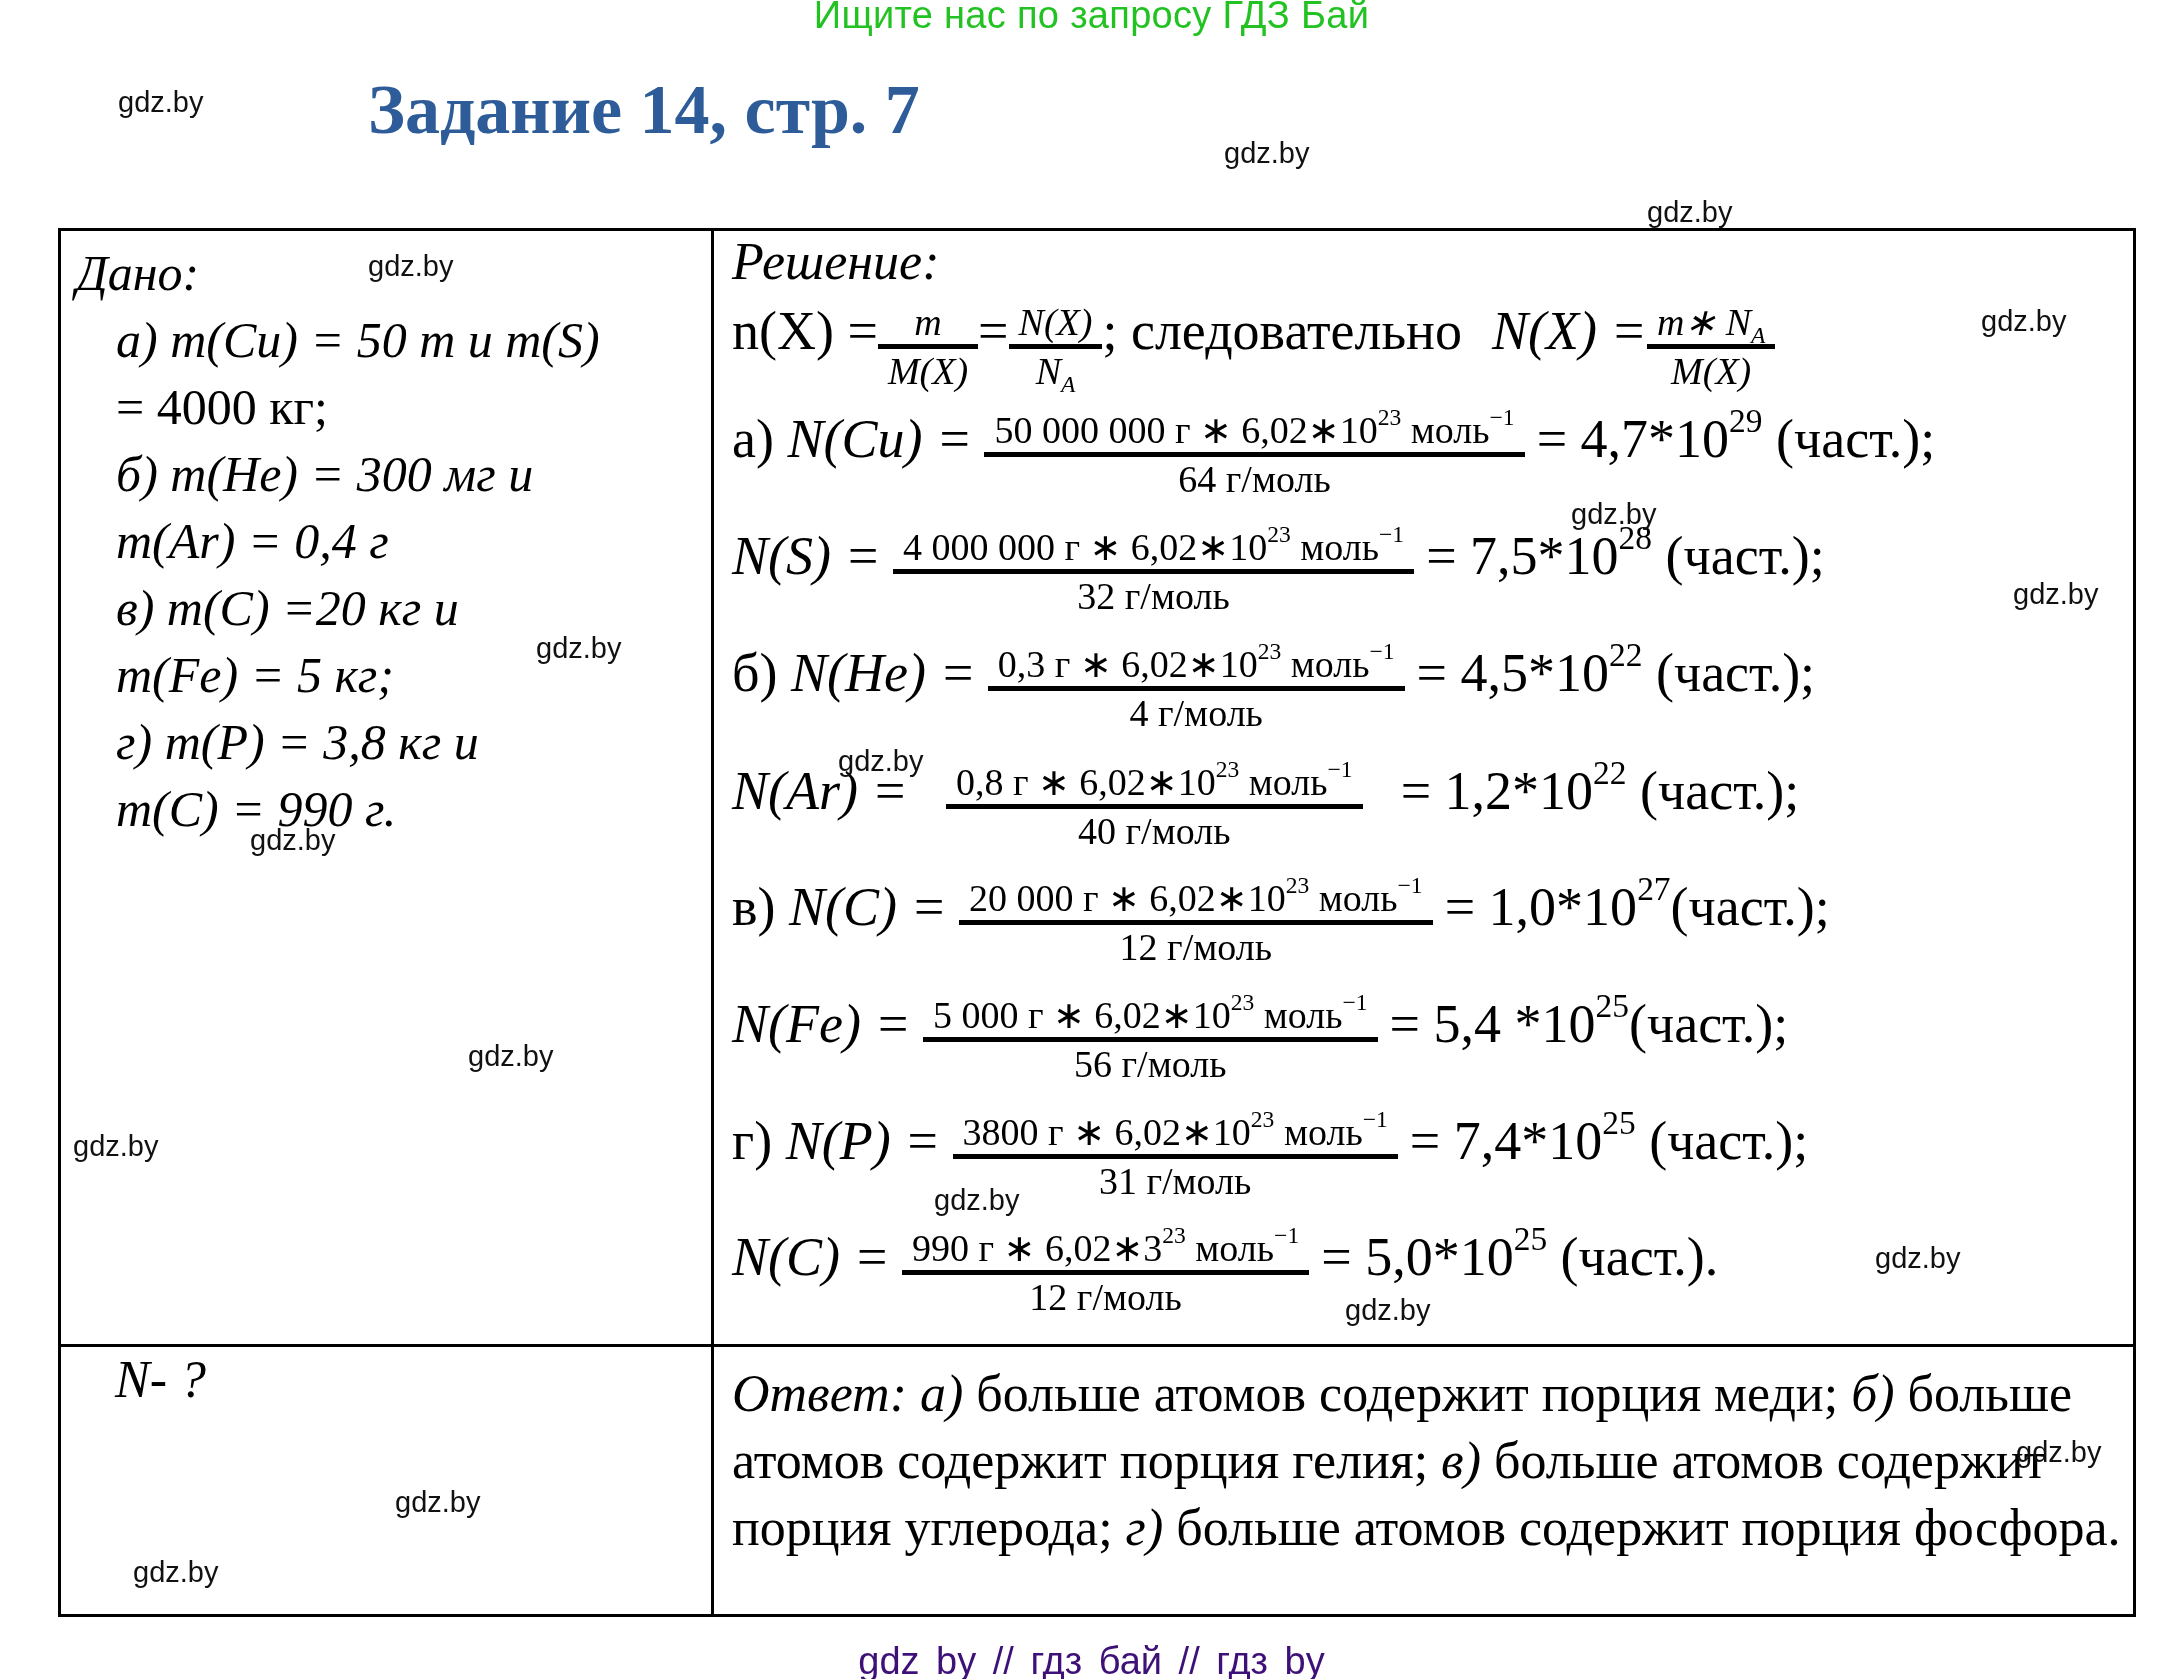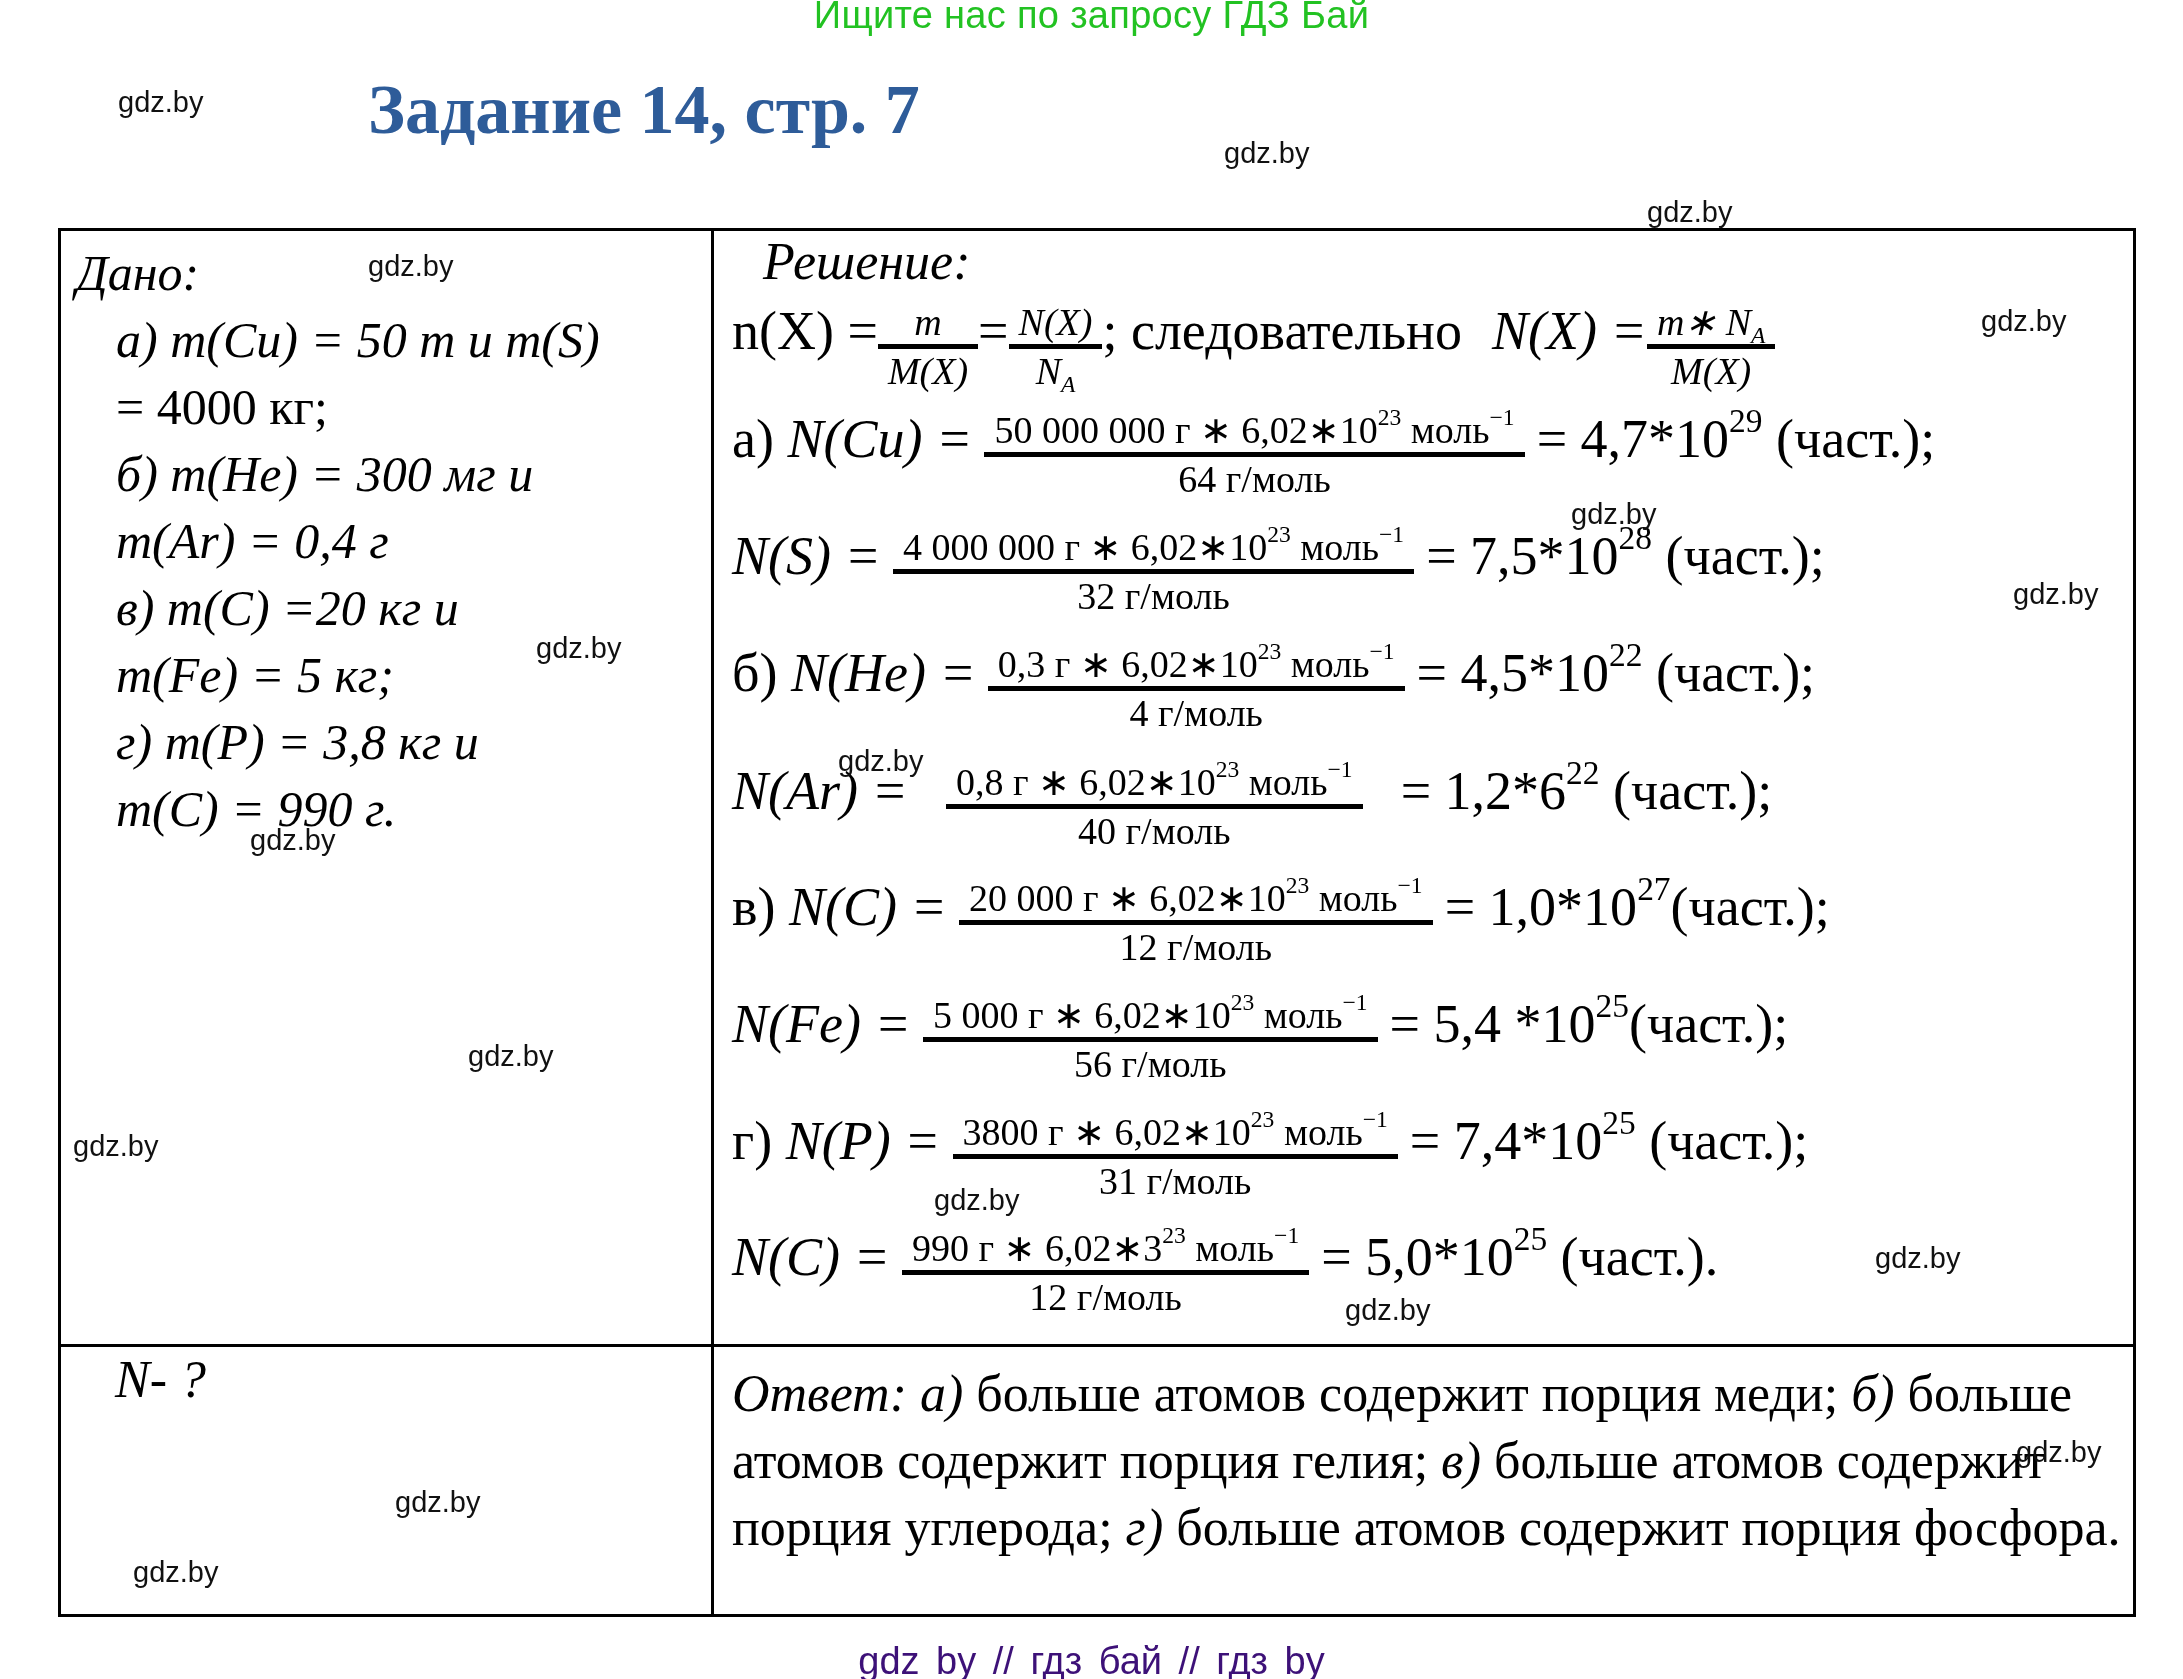--- a/index.html
+++ b/index.html
@@ -12,21 +12,21 @@
 
   .tbl { left:58px; top:228px; width:2078px; height:1389px; border:3px solid #000; box-sizing:border-box; }
   .vline { left:711px; top:228px; width:3px; height:1389px; background:#000; }
   .hline { left:58px; top:1344px; width:2078px; height:3px; background:#000; }
 
   .given { left:72px; top:240px; font-size:50px; line-height:67px; }
   .given .head { font-style:italic; margin-left:4px; }
   .given .line { margin-left:44px; white-space:nowrap; }
   .it { font-style:italic; }
 
-  .sol-head { left:732px; top:232px; font-size:52px; font-style:italic;margin-left:31px; }
+  .sol-head { left:732px; top:232px; font-size:52px; font-style:italic; }
 
   .frac { display:inline-flex; flex-direction:column; align-items:center; vertical-align:middle; }
   .frac .num, .frac .den { padding:0 10px; white-space:nowrap; }
   .frac .bar { align-self:stretch; height:5px; background:#000; }
 
   .eq { position:absolute; left:732px; white-space:nowrap; font-size:54px; display:flex; align-items:flex-start; }
   .eq .lhs { margin-right:12px; }
   .eq .rhs { margin-left:12px; }
   .small { font-size:38px; }
   sup { font-size:0.62em; vertical-align:0.75em; line-height:0; }
@@ -110,21 +110,21 @@
     </span>
     <span class="rhs"><span class="res">= 4,5*10</span><sup class="exp">22</sup><span class="unit"> (част.);</span></span>
   </div>
     <div class="eq" style="top: 760px; gap: 26px;">
     <span class="lhs"><span class="prefix"></span> <span class="it lhs-text">N(Ar) =</span></span>
     <span class="frac small">
       <span class="num"><span class="nm">0,8 г ∗ 6,02∗10</span><sup class="ax">23</sup><span class="mu"> моль</span><sup class="me">−1</sup></span>
       <span class="bar"></span>
       <span class="den">40 г/моль</span>
     </span>
-    <span class="rhs"><span class="res">= 1,2*6</span><sup class="exp">22</sup><span class="unit"> (част.);</span></span>
+    <span class="rhs"><span class="res">= 1,2*10</span><sup class="exp">22</sup><span class="unit"> (част.);</span></span>
   </div>
     <div class="eq" style="top: 876px;">
     <span class="lhs"><span class="prefix">в)</span> <span class="it lhs-text">N(C) =</span></span>
     <span class="frac small">
       <span class="num"><span class="nm">20 000 г ∗ 6,02∗10</span><sup class="ax">23</sup><span class="mu"> моль</span><sup class="me">−1</sup></span>
       <span class="bar"></span>
       <span class="den">12 г/моль</span>
     </span>
     <span class="rhs"><span class="res">= 1,0*10</span><sup class="exp">27</sup><span class="unit">(част.);</span></span>
   </div>

